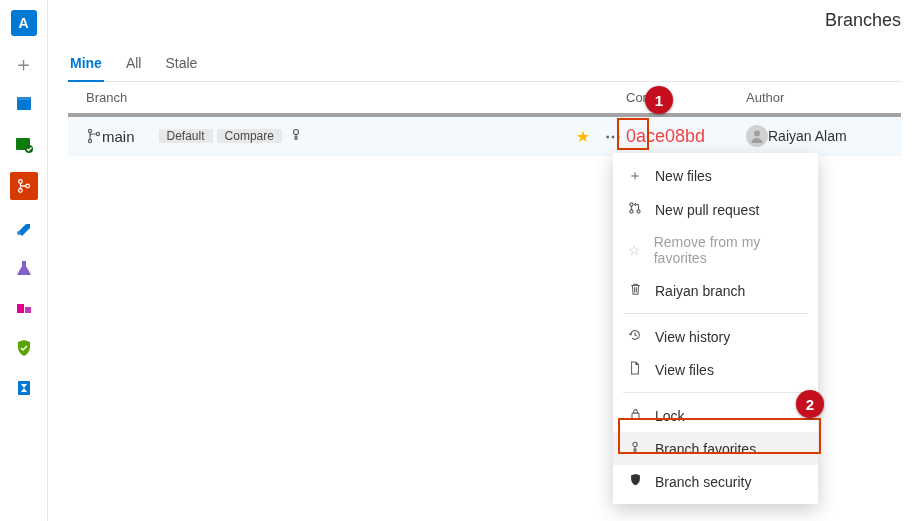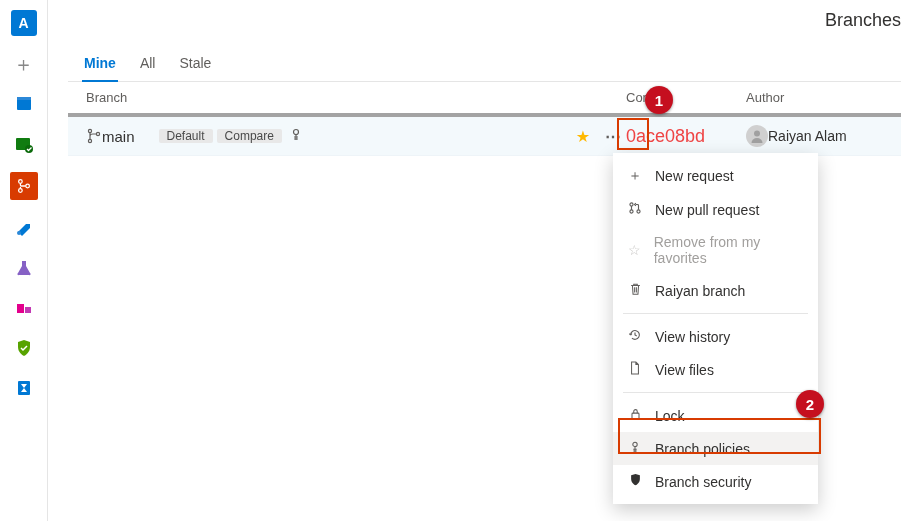--- a/index.html
+++ b/index.html
@@ -53,21 +53,20 @@
   .tab {
     padding: 6px 2px 10px;
     font-size: 14px;
     color: #605e5c;
     cursor: pointer;
     position: relative;
   }
   .tab.active {
     color: #0078d4;
     font-weight: 600;
-    margin-left: 14px;
   }
   .tab.active::after {
     content: "";
     position: absolute;
     left: 0; right: 0; bottom: -1px;
     height: 2px;
     background: #0078d4;
   }
   .branches-header {
     display: flex;
@@ -271,21 +270,21 @@
               <path d="M2.5 15 a5.5 5 0 0 1 11 0 z" fill="#a0a0a0"></path>
             </svg>
         </span>
         <span>Raiyan Alam</span>
       </div>
     </div>
 
     <div class="context-menu">
       <div class="menu-item">
         <span class="mi-icon">＋</span>
-        <span>New request</span>
+        <span>New files</span>
       </div>
       <div class="menu-item">
         <span class="mi-icon">
           <svg width="14" height="14" viewBox="0 0 16 16">
               <circle cx="4" cy="4" r="1.8" fill="none" stroke="#605e5c" stroke-width="1.3"></circle>
               <circle cx="4" cy="12" r="1.8" fill="none" stroke="#605e5c" stroke-width="1.3"></circle>
               <circle cx="12" cy="12" r="1.8" fill="none" stroke="#605e5c" stroke-width="1.3"></circle>
               <path d="M4 5.8 V10.2 M9 4 h2 q1 0 1 1 v5" stroke="#605e5c" stroke-width="1.3" fill="none"></path>
               <path d="M9 2.5 L7.5 4 L9 5.5" stroke="#605e5c" stroke-width="1.3" fill="none"></path>
             </svg>
@@ -332,21 +331,21 @@
         </span>
         <span>Lock</span>
       </div>
       <div class="menu-item highlight">
         <span class="mi-icon">
           <svg width="14" height="14" viewBox="0 0 16 16">
               <circle cx="8" cy="5" r="2.5" fill="none" stroke="#605e5c" stroke-width="1.2"></circle>
               <path d="M8 7.5 V14 M6 10.5 h4 M6 12.5 h4" stroke="#605e5c" stroke-width="1.2" fill="none"></path>
             </svg>
         </span>
-        <span>Branch policies</span>
+        <span>Branch favorites</span>
       </div>
       <div class="menu-item">
         <span class="mi-icon" style="color:#323130;">
           <svg width="13" height="14" viewBox="0 0 14 16">
               <path d="M7 1 l5 1.5 v4 c0 4.5 -3.5 7 -5 7.5 c-1.5 -0.5 -5 -3 -5 -7.5 v-4 z" fill="#323130"></path>
             </svg>
         </span>
         <span>Branch security</span>
       </div>
     </div>

